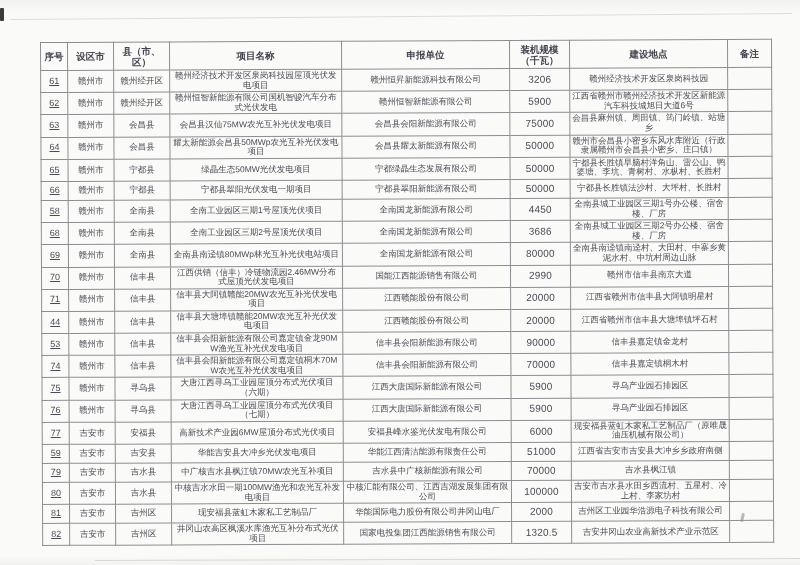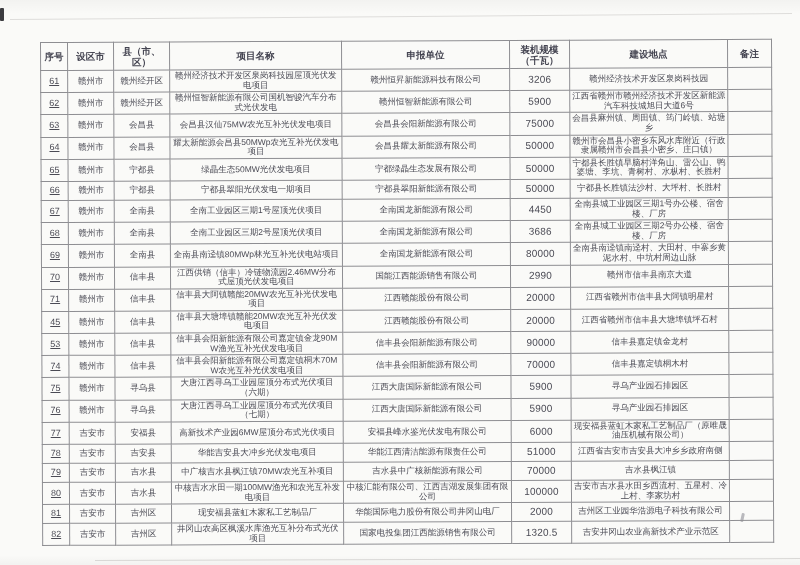--- a/index.html
+++ b/index.html
@@ -155,21 +155,21 @@
           <td class="cell-no">66</td>
           <td class="cell-city">赣州市</td>
           <td class="cell-county">宁都县</td>
           <td class="cell-project">宁都县翠阳光伏发电一期项目</td>
           <td class="cell-applicant">宁都县翠阳新能源有限公司</td>
           <td class="cell-capacity">50000</td>
           <td class="cell-location">宁都县长胜镇法沙村、大坪村、长胜村</td>
           <td class="cell-remark"></td>
         </tr>
         <tr>
-          <td class="cell-no">67</td>
+          <td class="cell-no">58</td>
           <td class="cell-city">赣州市</td>
           <td class="cell-county">全南县</td>
           <td class="cell-project">全南工业园区三期1号屋顶光伏项目</td>
           <td class="cell-applicant">全南国龙新能源有限公司</td>
           <td class="cell-capacity">4450</td>
           <td class="cell-location">全南县城工业园区三期1号办公楼、宿舍楼、厂房</td>
           <td class="cell-remark"></td>
         </tr>
         <tr>
           <td class="cell-no">68</td>
@@ -205,21 +205,21 @@
           <td class="cell-no">71</td>
           <td class="cell-city">赣州市</td>
           <td class="cell-county">信丰县</td>
           <td class="cell-project">信丰县大阿镇赣能20MW农光互补光伏发电项目</td>
           <td class="cell-applicant">江西赣能股份有限公司</td>
           <td class="cell-capacity">20000</td>
           <td class="cell-location">江西省赣州市信丰县大阿镇明星村</td>
           <td class="cell-remark"></td>
         </tr>
         <tr>
-          <td class="cell-no">45</td>
+          <td class="cell-no">44</td>
           <td class="cell-city">赣州市</td>
           <td class="cell-county">信丰县</td>
           <td class="cell-project">信丰县大塘埠镇赣能20MW农光互补光伏发电项目</td>
           <td class="cell-applicant">江西赣能股份有限公司</td>
           <td class="cell-capacity">20000</td>
           <td class="cell-location">江西省赣州市信丰县大塘埠镇坪石村</td>
           <td class="cell-remark"></td>
         </tr>
         <tr>
           <td class="cell-no">53</td>
@@ -265,21 +265,21 @@
           <td class="cell-no">77</td>
           <td class="cell-city">吉安市</td>
           <td class="cell-county">安福县</td>
           <td class="cell-project">高新技术产业园6MW屋顶分布式光伏项目</td>
           <td class="cell-applicant">安福县峰水鉴光伏发电有限公司</td>
           <td class="cell-capacity">6000</td>
           <td class="cell-location">现安福县蓝虹木家私工艺制品厂（原唯晟油压机械有限公司）</td>
           <td class="cell-remark"></td>
         </tr>
         <tr>
-          <td class="cell-no">78</td>
+          <td class="cell-no">59</td>
           <td class="cell-city">吉安市</td>
           <td class="cell-county">吉安县</td>
           <td class="cell-project">华能吉安县大冲乡光伏发电项目</td>
           <td class="cell-applicant">华能江西清洁能源有限责任公司</td>
           <td class="cell-capacity">51000</td>
           <td class="cell-location">江西省吉安市吉安县大冲乡乡政府南侧</td>
           <td class="cell-remark"></td>
         </tr>
         <tr>
           <td class="cell-no">79</td>

